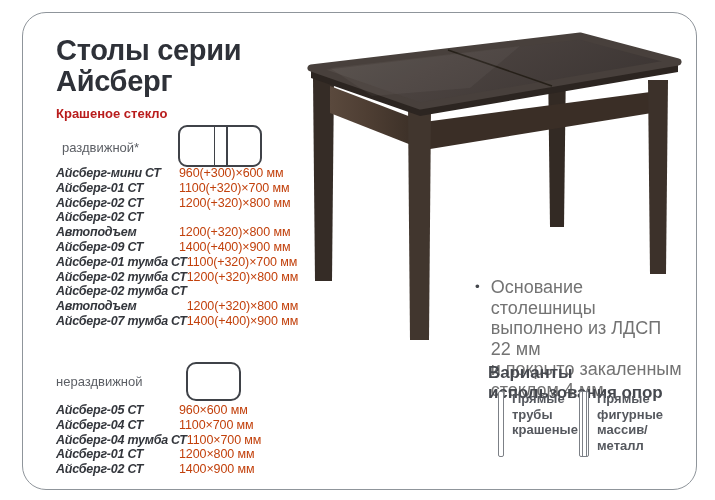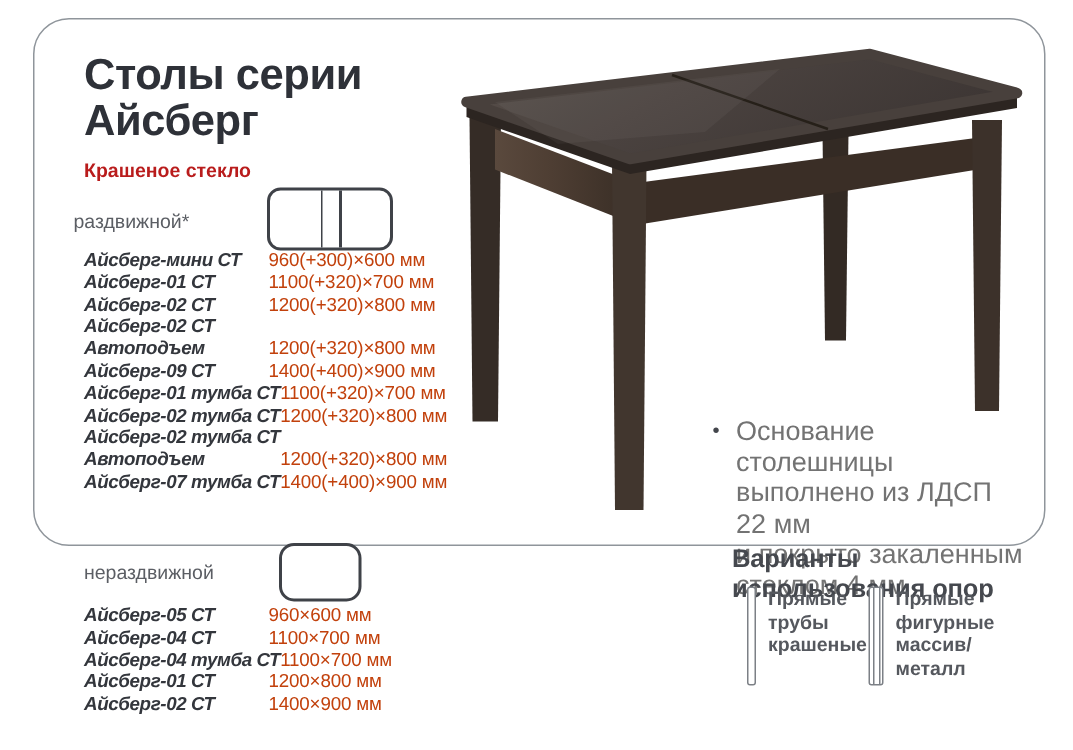--- a/index.html
+++ b/index.html
@@ -1,36 +1,36 @@
 <!DOCTYPE html>
 <html><head>
 <meta charset="utf-8">
 <style>
   * { margin: 0; padding: 0; box-sizing: border-box; }
   html, body { width: 715px; height: 500px; background: #ffffff; overflow: hidden; }
   body { font-family: "Liberation Sans", sans-serif; position: relative; }
 
   .card {
-    position: absolute; left: 22px; top: 12px; width: 675px; height: 352px;
+    position: absolute; left: 22px; top: 12px; width: 675px; height: 478px;
     background: #ffffff; border: 1.5px solid #8f959b; border-radius: 24px;
     z-index: 1;
   }
 
   .page-title {
     position: absolute; left: 33px; top: 22px;
     font-size: 29px; font-weight: bold; line-height: 31px;
     color: #2e3138; letter-spacing: -0.3px; white-space: pre-line;
   }
   .subtitle {
     position: absolute; left: 33px; top: 93px;
     font-size: 13px; color: #b91c1c; font-weight: bold;
   }
 
   .sec-label { position: absolute; font-size: 13px; color: #5b5e64; }
-  .sec1-label { left: 26px; top: 127px; }
+  .sec1-label { left: 39px; top: 127px; }
   .sec2-label { left: 33px; top: 361px; }
 
   .tabletop-icon {
     position: absolute; border: 2px solid #3f4248; background: #fff;
   }
   .icon-ext { left: 155px; top: 112px; width: 84px; height: 42px; border-radius: 9px; }
   .icon-ext .vline { position: absolute; top: 0; bottom: 0; width: 1.5px; background: #3f4248; }
   .icon-ext .vline.v1 { left: 42%; }
   .icon-ext .vline.v2 { left: 58%; }
   .icon-fix { left: 163px; top: 349px; width: 55px; height: 39px; border-radius: 10px; }

